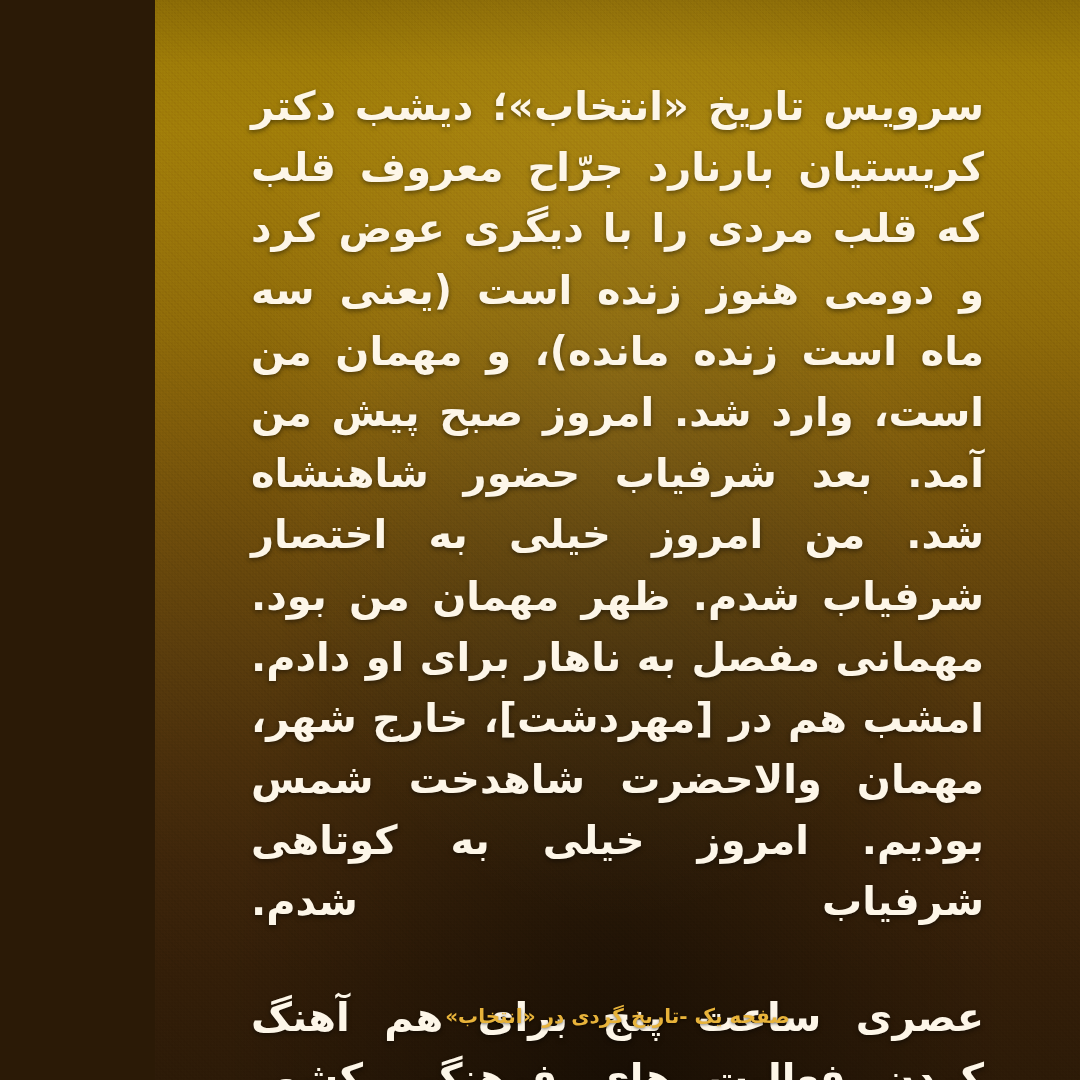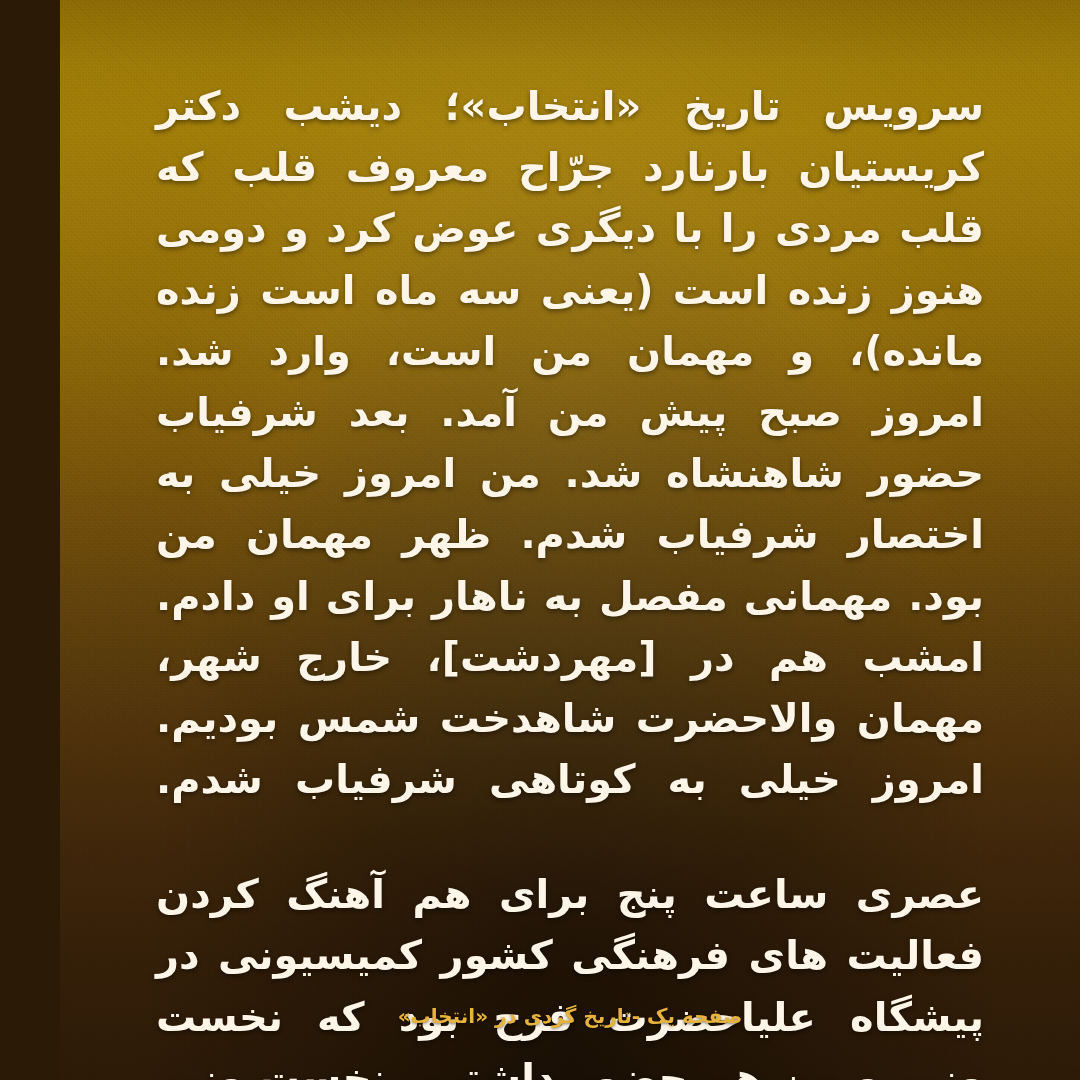--- a/index.html
+++ b/index.html
@@ -2,21 +2,21 @@
 <html lang="fa" dir="rtl"><head>
 <meta charset="utf-8">
 <style>
   html, body {
     margin: 0;
     padding: 0;
     background: #2b1a06;
   }
   .page {
     position: relative;
-    width: 1020px;
+    width: 925px;
     height: 1080px;
     overflow: hidden;
     background:
       linear-gradient(to bottom,
         #8a6a06 0%,
         #9d7a08 6%,
         #a07c09 12%,
         #9a750a 20%,
         #8e6a09 30%,
         #7d5a0a 40%,

